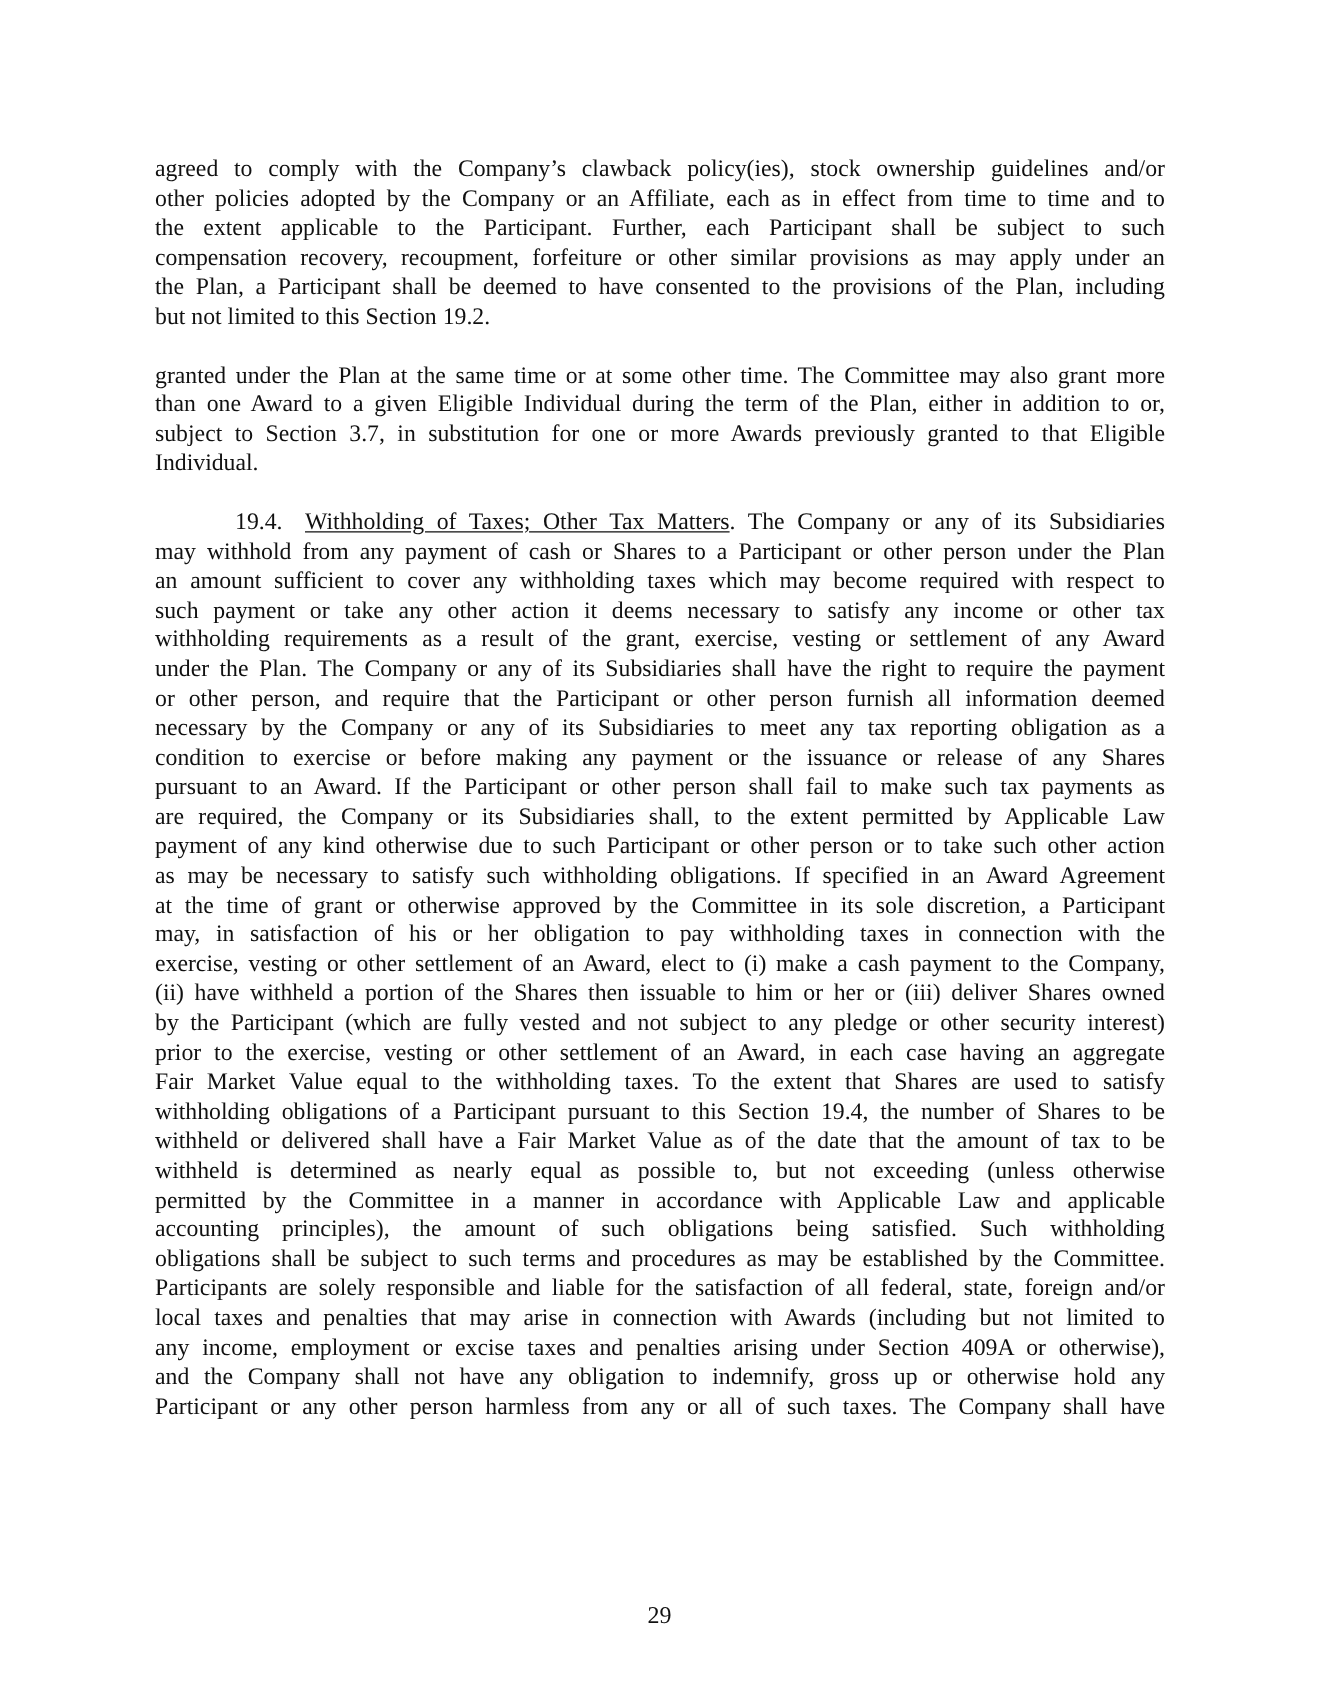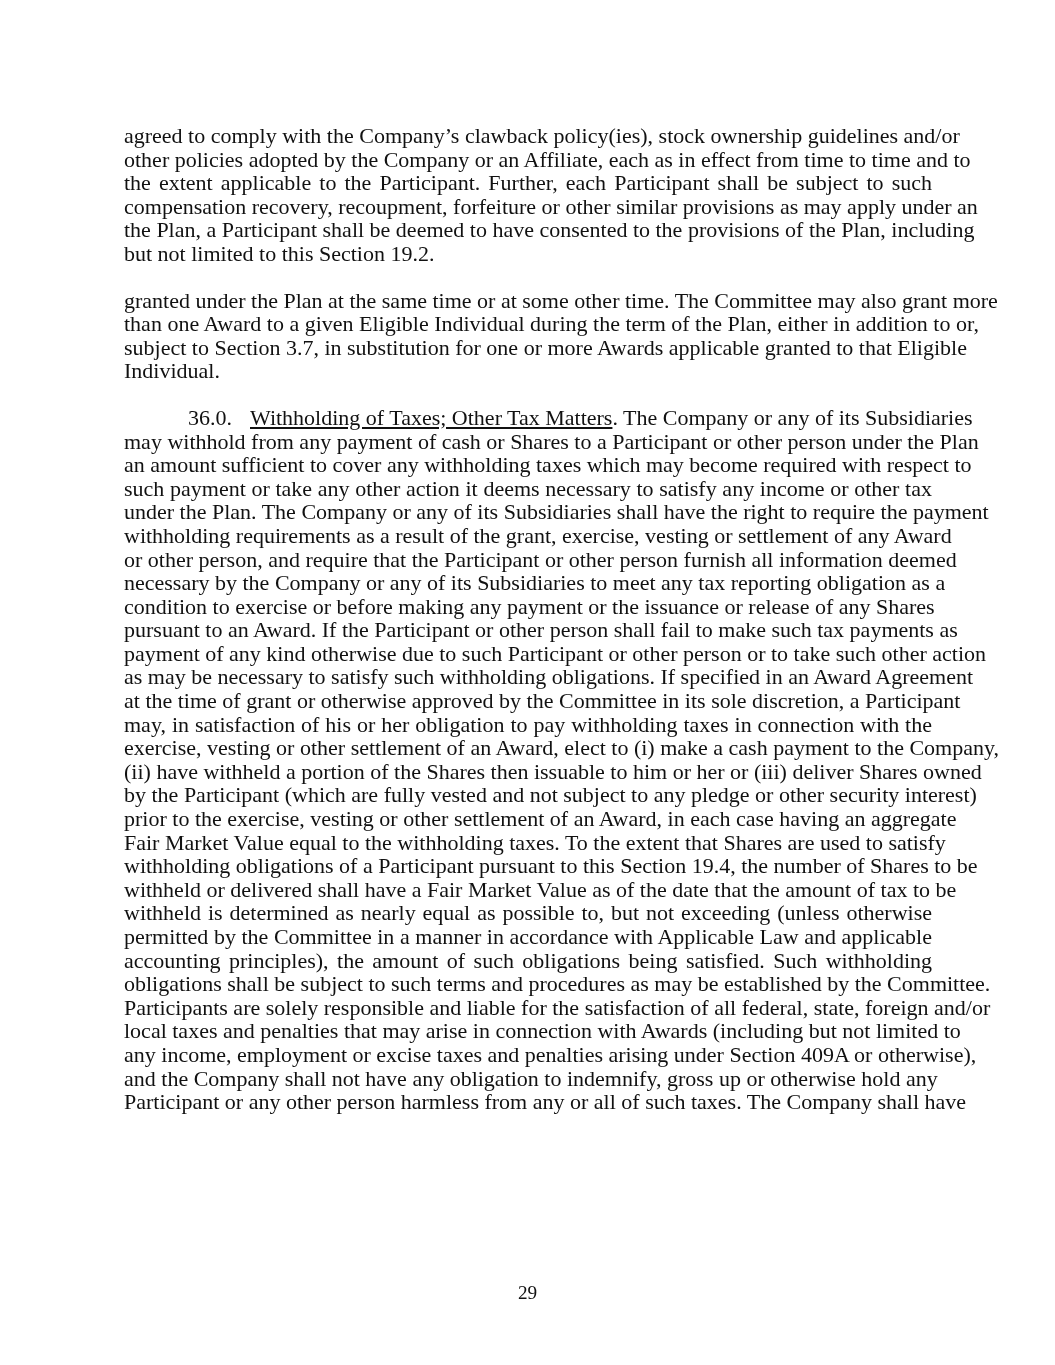--- a/index.html
+++ b/index.html
@@ -19,21 +19,21 @@
       position: absolute;
       left: 124px;
       top: 124px;
       width: 808px;
     }
     .para {
       margin: 0 0 23px 0;
     }
     .line {
       display: block;
-      font-size: 22px;
+      font-size: 19px;
       line-height: 23.6px;
       height: 23.6px;
       text-align: justify;
       text-align-last: justify;
       white-space: nowrap;
       overflow: visible;
     }
     .line.last {
       text-align-last: left;
     }
@@ -69,35 +69,36 @@
     <span class="line">other policies adopted by the Company or an Affiliate, each as in effect from time to time and to</span>
     <span class="line">the extent applicable to the Participant. Further, each Participant shall be subject to such</span>
     <span class="line">compensation recovery, recoupment, forfeiture or other similar provisions as may apply under an</span>
     <span class="line">the Plan, a Participant shall be deemed to have consented to the provisions of the Plan, including</span>
     <span class="line last">but not limited to this Section 19.2.</span>
   </div>
 
   <div class="para">
     <span class="line">granted under the Plan at the same time or at some other time. The Committee may also grant more</span>
     <span class="line">than one Award to a given Eligible Individual during the term of the Plan, either in addition to or,</span>
-    <span class="line">subject to Section 3.7, in substitution for one or more Awards applicable granted to that Eligible</span>
+    <span class="line">subject to Section 3.7, in substitution for one or more Awards previously granted to that Eligible</span>
     <span class="line last">Individual.</span>
   </div>
 
   <div class="para">
-    <span class="line"><span class="indent"></span><span>36.0.</span><span class="num-gap"></span><span class="heading-u">Withholding of Taxes; Other Tax Matters</span><span>.  The Company or any of its Subsidiaries</span></span>
+    <span class="line"><span class="indent"></span><span>19.4.</span><span class="num-gap"></span><span class="heading-u">Withholding of Taxes; Other Tax Matters</span><span>.  The Company or any of its Subsidiaries</span></span>
     <span class="line">may withhold from any payment of cash or Shares to a Participant or other person under the Plan</span>
     <span class="line">an amount sufficient to cover any withholding taxes which may become required with respect to</span>
     <span class="line">such payment or take any other action it deems necessary to satisfy any income or other tax</span>
+    <span class="line">withholding requirements as a result of the grant, exercise, vesting or settlement of any Award</span>
     <span class="line">under the Plan.  The Company or any of its Subsidiaries shall have the right to require the payment</span>
-    <span class="line">withholding requirements as a result of the grant, exercise, vesting or settlement of any Award</span>
     <span class="line">or other person, and require that the Participant or other person furnish all information deemed</span>
     <span class="line">necessary by the Company or any of its Subsidiaries to meet any tax reporting obligation as a</span>
     <span class="line">condition to exercise or before making any payment or the issuance or release of any Shares</span>
     <span class="line">pursuant to an Award.  If the Participant or other person shall fail to make such tax payments as</span>
+    <span class="line">are required, the Company or its Subsidiaries shall, to the extent permitted by Applicable Law</span>
     <span class="line">payment of any kind otherwise due to such Participant or other person or to take such other action</span>
     <span class="line">as may be necessary to satisfy such withholding obligations.  If specified in an Award Agreement</span>
     <span class="line">at the time of grant or otherwise approved by the Committee in its sole discretion, a Participant</span>
     <span class="line">may, in satisfaction of his or her obligation to pay withholding taxes in connection with the</span>
     <span class="line">exercise, vesting or other settlement of an Award, elect to (i) make a cash payment to the Company,</span>
     <span class="line">(ii) have withheld a portion of the Shares then issuable to him or her or (iii) deliver Shares owned</span>
     <span class="line">by the Participant (which are fully vested and not subject to any pledge or other security interest)</span>
     <span class="line">prior to the exercise, vesting or other settlement of an Award, in each case having an aggregate</span>
     <span class="line">Fair Market Value equal to the withholding taxes.  To the extent that Shares are used to satisfy</span>
     <span class="line">withholding obligations of a Participant pursuant to this Section 19.4, the number of Shares to be</span>

